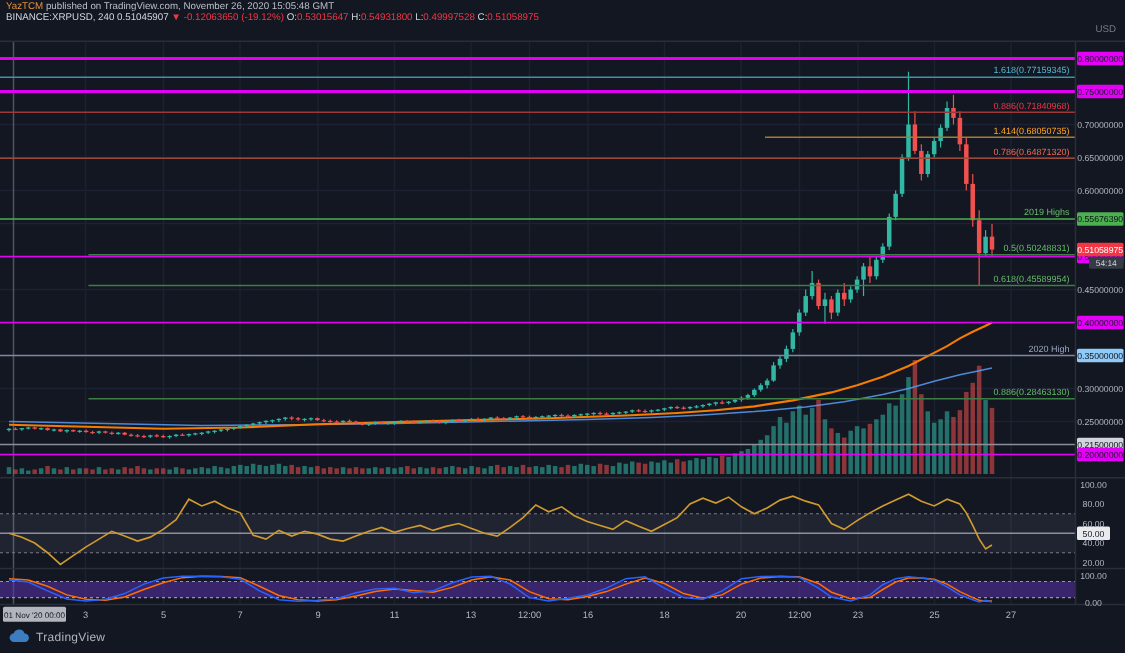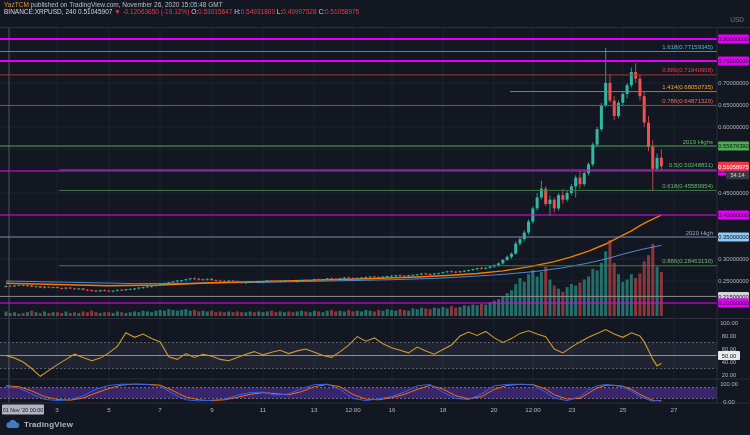--- a/index.html
+++ b/index.html
@@ -7,21 +7,21 @@
   .stage{position:relative;width:750px;height:435px;background:#131722;}
   .hdr{position:absolute;left:4px;top:1px;z-index:5;line-height:7px;white-space:nowrap;}
   .hdr .l1{font-size:6.5px;color:#b9bec9;}
   .hdr .l1 .author{color:#e2903a;}
   .hdr .l2{font-size:6.5px;color:#d1d4dc;}
   .hdr .neg{color:#f23645;}
   .hdr .lab{color:#d1d4dc;}
   .usd{position:absolute;right:6px;top:16px;font-size:6.5px;color:#787b86;z-index:5;}
   svg#chart{position:absolute;left:0;top:0;}
   .footer{position:absolute;left:6px;top:419px;display:flex;align-items:center;gap:4px;z-index:5;}
-  .footer .txt{font-size:8px;font-weight:bold;color:#b2b5be;letter-spacing:.2px;}
+  .footer .txt{font-size:8px;font-weight:normal;color:#b2b5be;letter-spacing:.2px;}
 </style>
 </head>
 <body>
 
 <div class="stage">
   <div class="hdr">
     <div class="l1"><span class="author">YazTCM</span><span> published on TradingView.com, November 26, 2020 15:05:48 GMT</span></div>
     <div class="l2">
       <span>BINANCE:XRPUSD, 240</span>
       <span>0.51045907</span>

